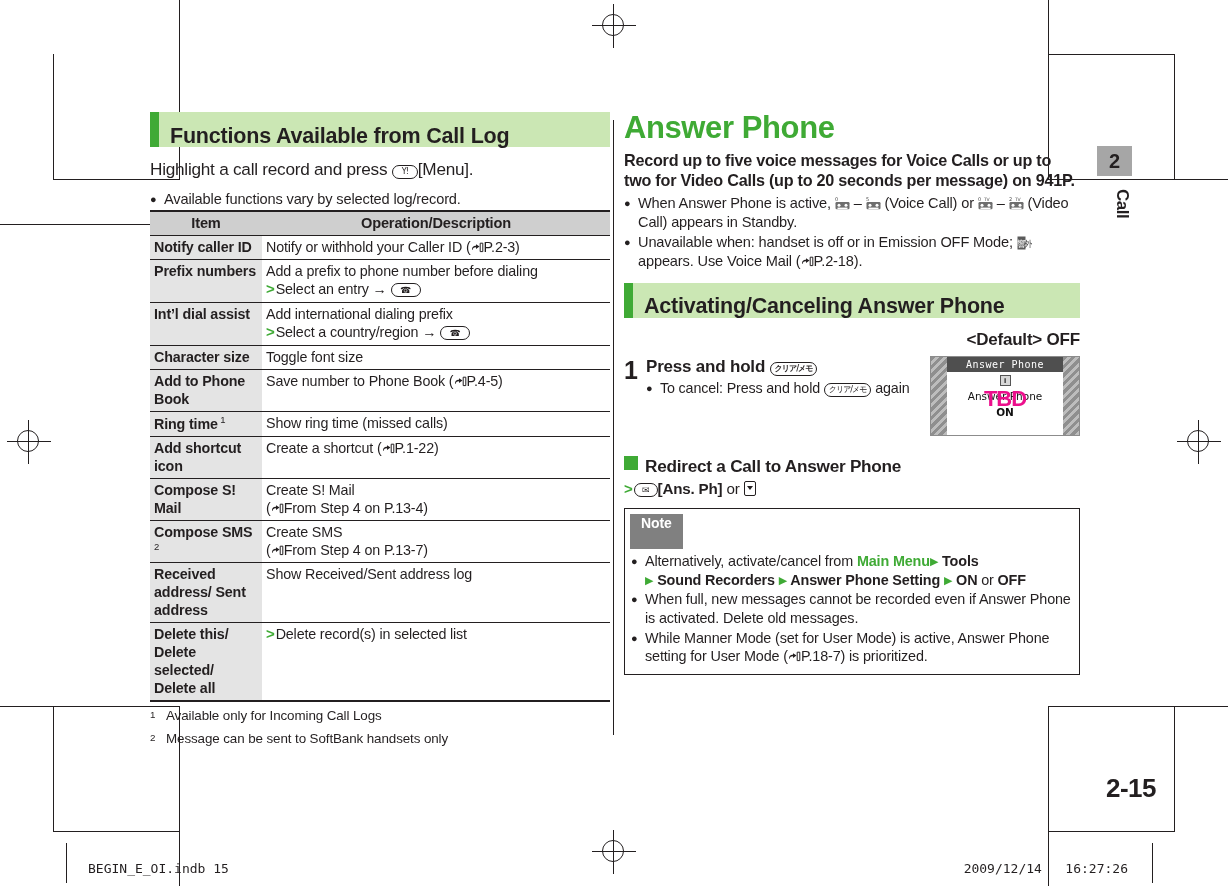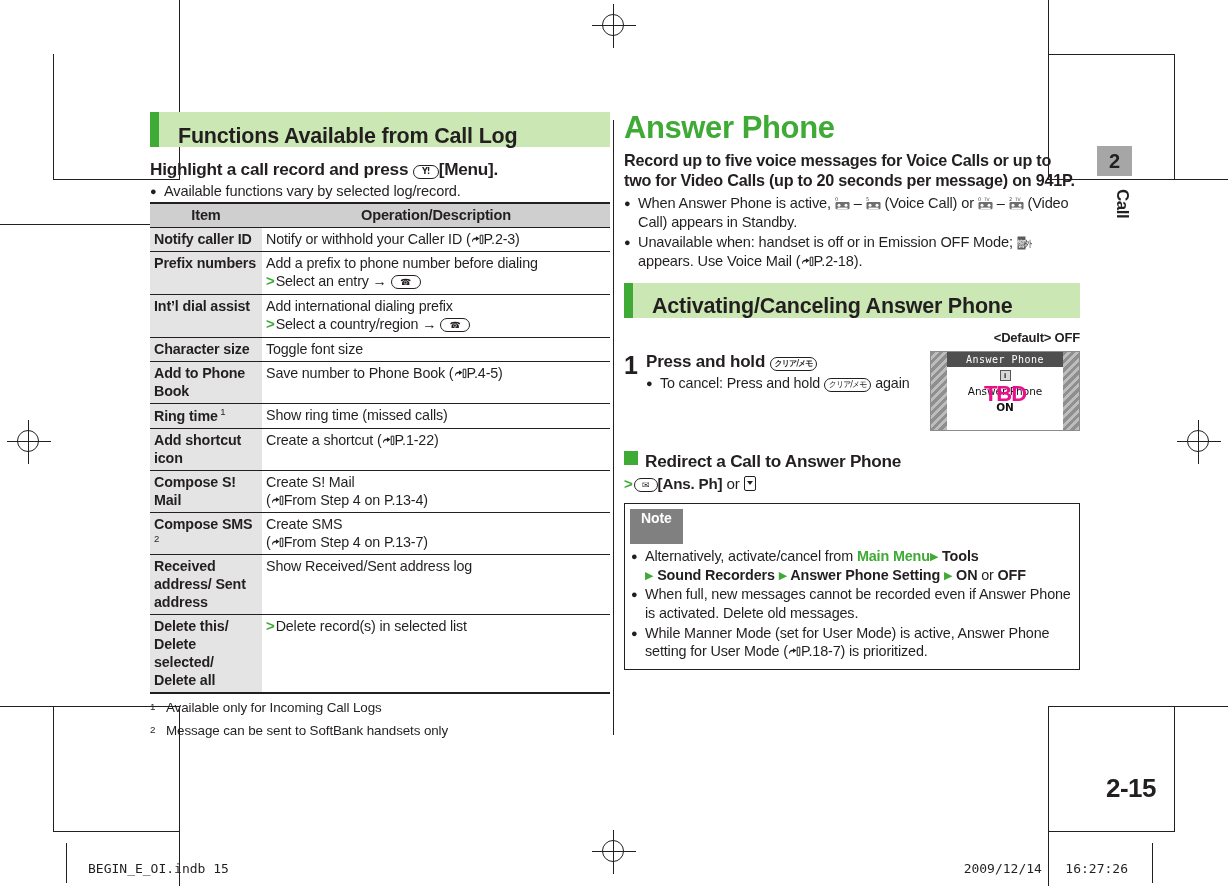--- a/index.html
+++ b/index.html
@@ -33,21 +33,21 @@
   
   .sec-head {
     background: #cbe7b4;
     display: flex; align-items: center;
     height: 35px;
     margin-bottom: 12px;
   }
   .sec-head .bar { width: 9px; height: 35px; background: #3faa35; flex: 0 0 auto; }
   .sec-head .txt {
     font-size: 21.5px; font-weight: bold; color: #231f20;
-    padding-left: 19px; letter-spacing: -0.2px; margin-top: 13px;
+    padding-left: 11px; letter-spacing: -0.2px; margin-top: 13px;
   }
 
   
   .big-title {
     font-size: 31px; font-weight: bold; color: #3faa35;
     letter-spacing: -0.4px; line-height: 1.05; margin-bottom: 5px;
   }
   .lede {
     font-size: 16.2px; font-weight: bold; line-height: 1.28;
     letter-spacing: -0.25px; margin-bottom: 3px;
@@ -107,21 +107,21 @@
     border-left: 3px solid transparent; border-right: 3px solid transparent;
     border-top: 4px solid #231f20;
   }
 
   
   .tape {
     display: inline-block; width: 15px; height: 13px; vertical-align: -2px; position: relative;
   }
 
   
-  .default-line { text-align: right; font-size: 13px; font-weight: bold; margin: 9px 0 6px 0; letter-spacing: -0.2px;}
+  .default-line { text-align: right; font-size: 17px; font-weight: bold; margin: 9px 0 6px 0; letter-spacing: -0.2px;}
 
   
   .step { display: flex; align-items: flex-start; }
   .step .num { font-size: 25px; font-weight: bold; width: 22px; flex: 0 0 auto; line-height: 1; padding-top: 2px;}
   .step .body { flex: 1 1 auto; }
   .step .stitle { font-size: 17px; line-height: 1.25; letter-spacing: -0.2px; font-weight: bold; }
 
   
   .shot {
     position: absolute; right: 0px; top: 0px; width: 150px; height: 80px;
@@ -246,21 +246,21 @@
 
   <div class="col-divider"></div>
 
   <div class="col-left">
 
     <div class="sec-head">
       <div class="bar"></div>
       <div class="txt">Functions Available from Call Log</div>
     </div>
 
-    <div style="font-size:17.2px;font-weight:bold;letter-spacing:-0.25px;margin-bottom:2px;">
+    <div style="font-size:17.2px;font-weight:normal;letter-spacing:-0.25px;margin-bottom:10px;">
       <span>Highlight a call record and press</span>
       <span class="key wide">Y!</span><span>[Menu].</span>
     </div>
 
     <div class="bullet">
       <span class="dot">●</span>
       <span class="btxt">Available functions vary by selected log/record.</span>
     </div>
 
     <table class="fn">

